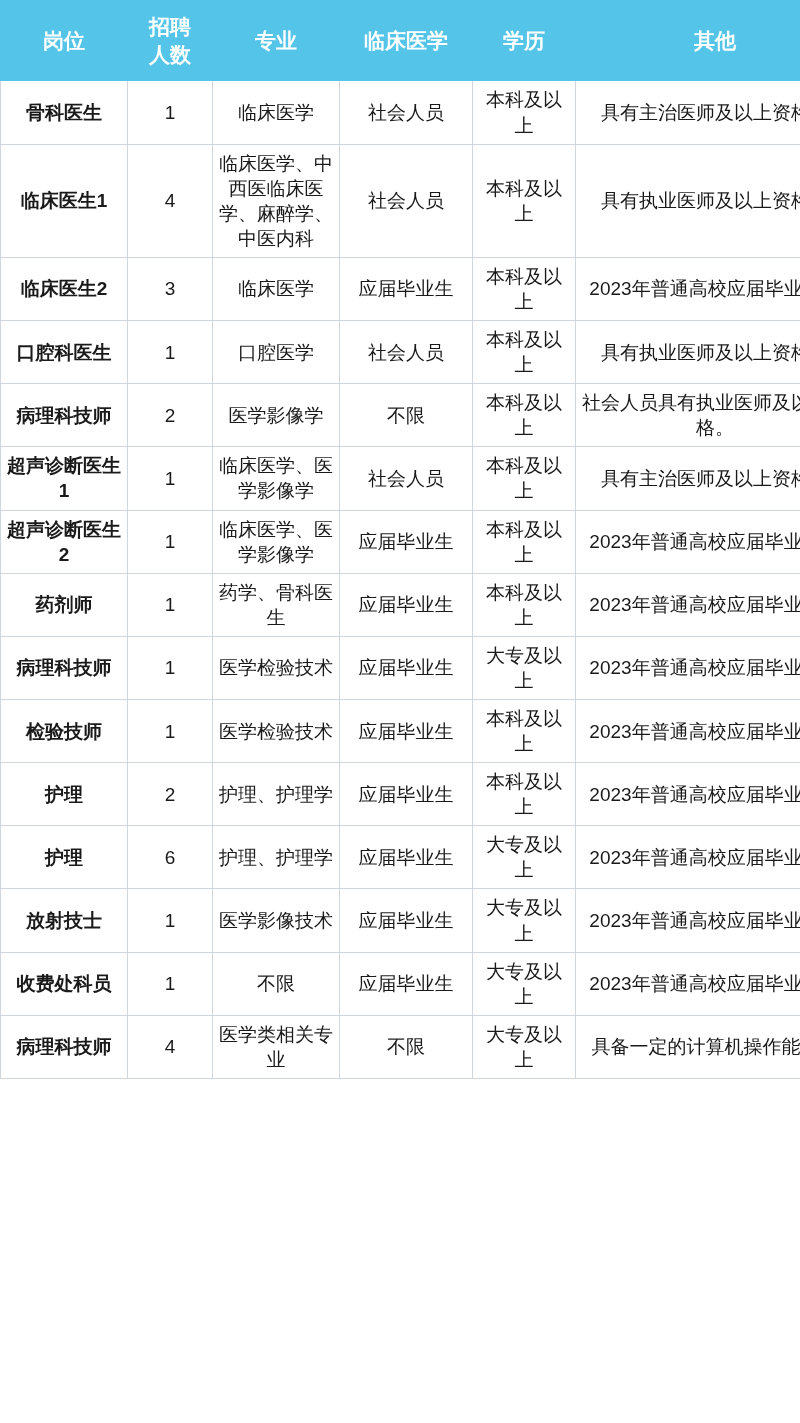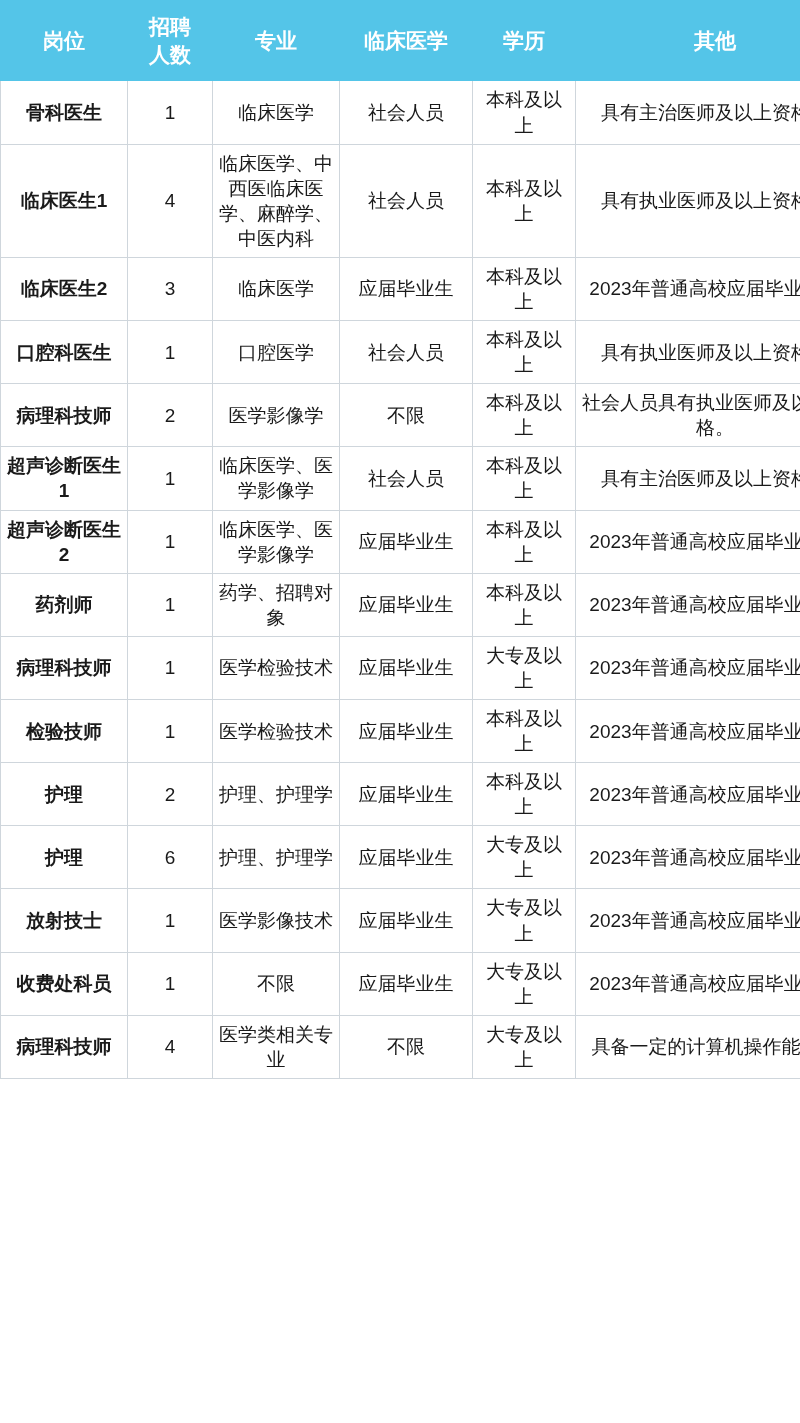--- a/index.html
+++ b/index.html
@@ -117,21 +117,21 @@
       <td class="col-post">超声诊断医生2</td>
       <td class="col-count cell-count">1</td>
       <td class="col-major">临床医学、医学影像学</td>
       <td class="col-target">应届毕业生</td>
       <td class="col-edu">本科及以上</td>
       <td class="col-other">2023年普通高校应届毕业生。</td>
     </tr>
     <tr>
       <td class="col-post">药剂师</td>
       <td class="col-count cell-count">1</td>
-      <td class="col-major">药学、招聘对象</td>
+      <td class="col-major">药学、骨科医生</td>
       <td class="col-target">应届毕业生</td>
       <td class="col-edu">本科及以上</td>
       <td class="col-other">2023年普通高校应届毕业生。</td>
     </tr>
     <tr>
       <td class="col-post">病理科技师</td>
       <td class="col-count cell-count">1</td>
       <td class="col-major">医学检验技术</td>
       <td class="col-target">应届毕业生</td>
       <td class="col-edu">大专及以上</td>

